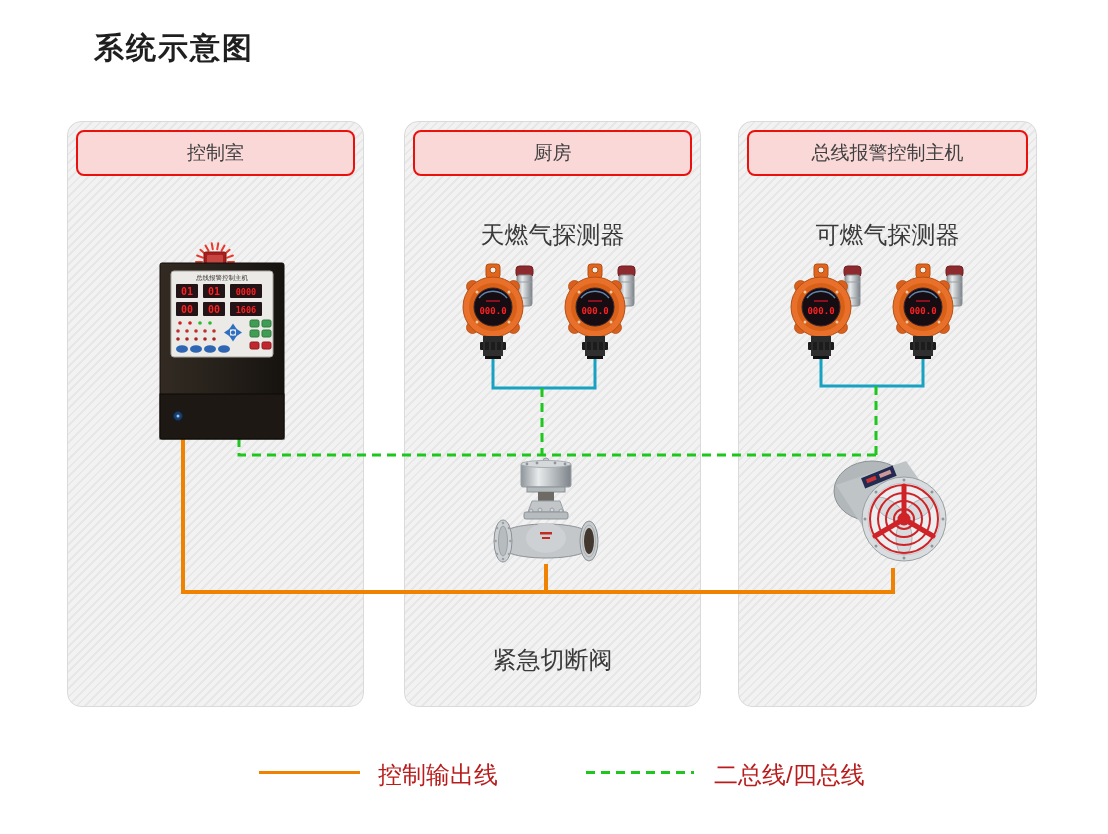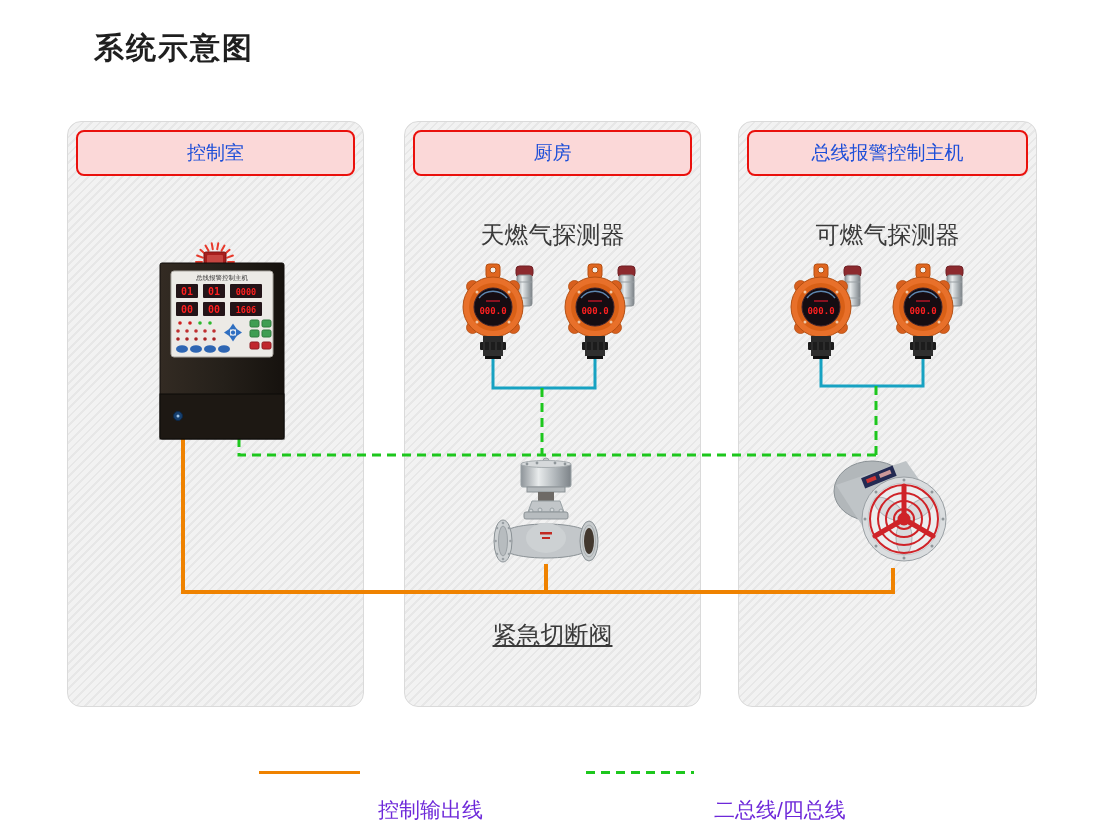--- a/index.html
+++ b/index.html
@@ -6,27 +6,27 @@
   body{font-family:"Liberation Sans","DejaVu Sans",sans-serif;}
   #stage{position:relative;width:1108px;height:834px;background:#fff;overflow:hidden;}
   #page-title{position:absolute;left:94px;top:28px;font-size:30px;font-weight:700;color:#1f1f1f;letter-spacing:2px;}
   .panel{position:absolute;top:121px;height:584px;border:1px solid #dadada;border-radius:14px;
          background:repeating-linear-gradient(135deg,#f2f2f2 0 4px,#e7e7e7 4px 6px);}
   #panel-control{left:67px;width:295px;}
   #panel-kitchen{left:404px;width:295px;}
   #panel-lpg{left:738px;width:297px;}
   .panel-header{position:absolute;left:8px;right:8px;top:8px;height:42px;background:#fbd8d8;
          border:2px solid #ea100c;border-radius:8px;display:flex;align-items:center;justify-content:center;
-         font-size:19px;color:#1d4ed8;}
+         font-size:19px;color:#404040;}
   .device-label{position:absolute;left:0;width:100%;text-align:center;font-size:24px;color:#3a3a3a;}
   .detector-top-label{top:97px;}
-  .bottom-label{top:497px;text-decoration:underline;}
+  .bottom-label{top:522px;}
   .dev{position:absolute;z-index:10;text-align:right;}
   #wires{position:absolute;left:0;top:0;z-index:5;pointer-events:none;}
-  .legend-label{position:absolute;top:796px;font-size:21px;color:#6d28d9;}
+  .legend-label{position:absolute;top:759px;font-size:24px;color:#b91c1c;}
   .legend-line{position:absolute;top:771px;height:3px;}
   #legend-line-control{left:259px;width:101px;background:#ef8200;}
   #legend-line-bus{left:586px;width:108px;background:repeating-linear-gradient(90deg,#1dc71d 0 9px,transparent 9px 15px);}
   #label-control-line{left:378px;}
   #label-bus-line{left:714px;}
   svg{display:block;}
 </style>
 </head>
 <body>
 

